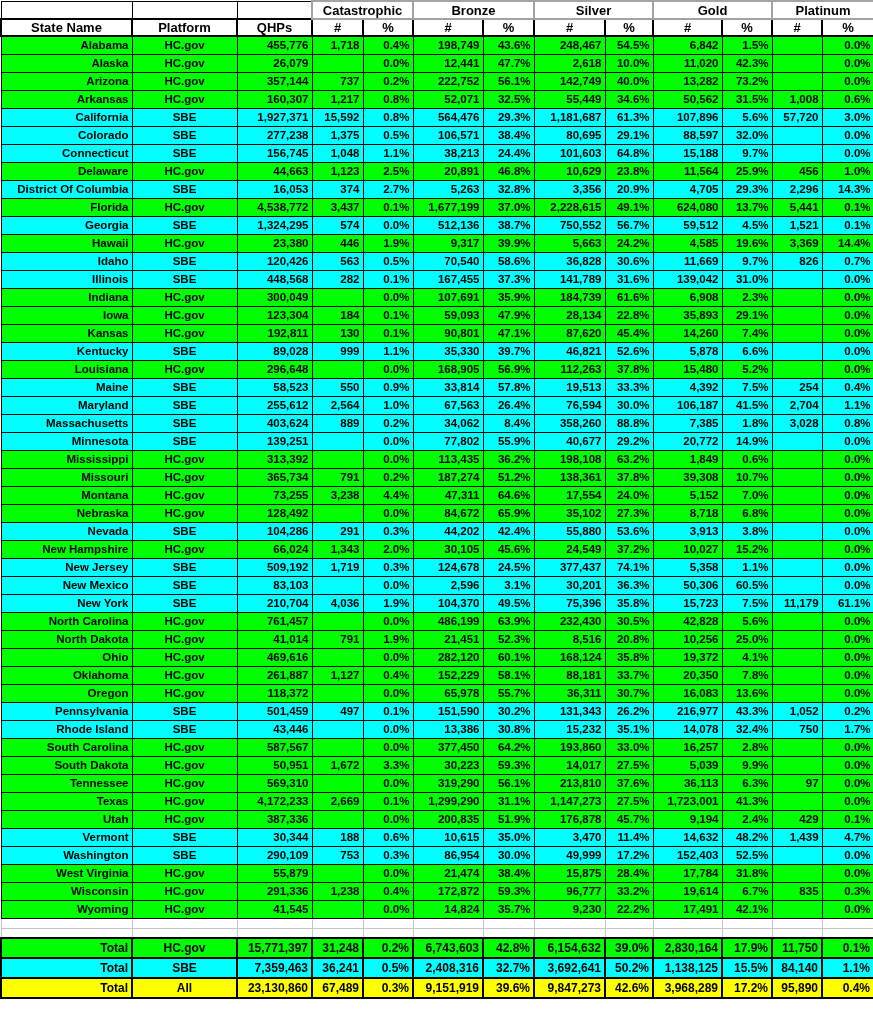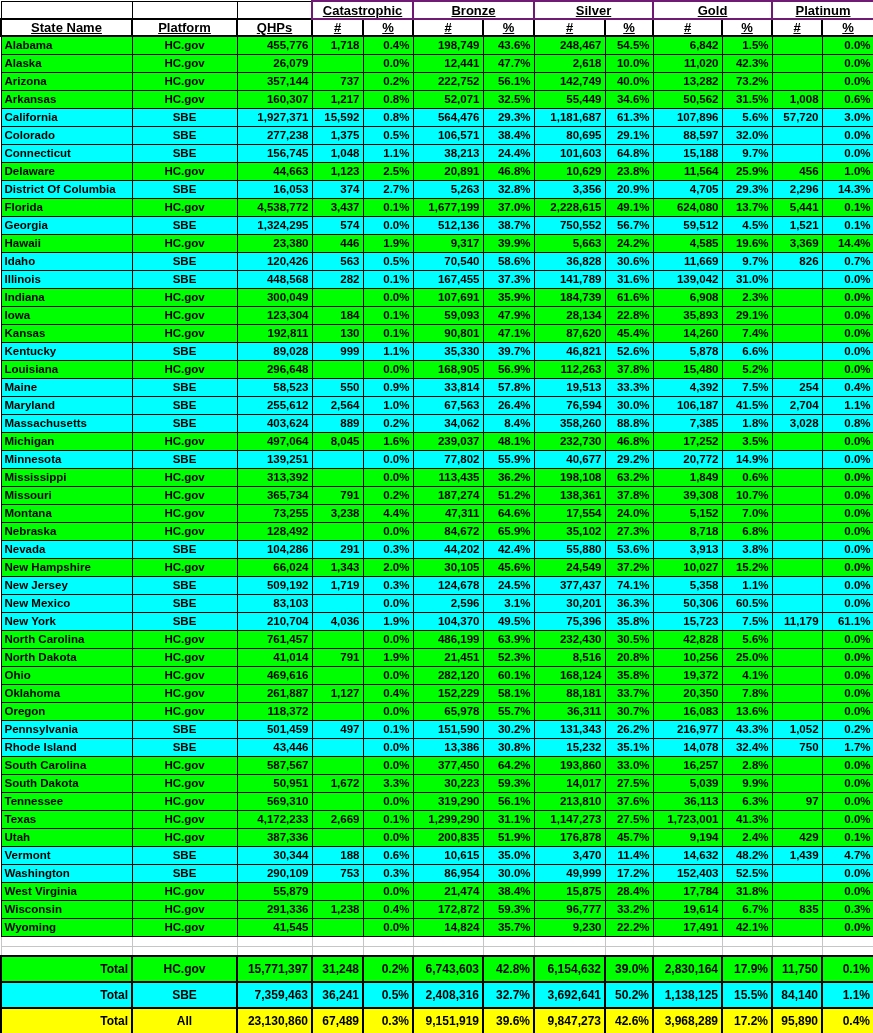--- a/index.html
+++ b/index.html
@@ -1,34 +1,34 @@
 <!DOCTYPE html>
 <html style="--hcgov: #00FF00; --sbe: #00FFFF; --all: #FFFF00;"><head>
 <meta charset="utf-8">
 <style>
   html,body { margin:0; padding:0; background:#ffffff; }
   body { width:873px; height:1033px; font-family:"Liberation Sans", sans-serif; }
   table { border-collapse:collapse; table-layout:fixed; width:873px; }
   td, th { box-sizing:border-box; overflow:hidden; white-space:nowrap; padding:0 3px; color:#000; }
   thead tr.groups { height:18px; }
-  thead tr.cols { height:16px;text-decoration:underline; }
+  thead tr.cols { height:16px; }
   tbody tr.data { height:18px; }
   tbody tr.spacer { height:10px; }
-  tbody tr.total { height:26px; }
+  tbody tr.total { height:20px; }
   th { font-weight:bold; text-align:center; background:#fff; font-size:13px; }
   tr.groups th.pre { border:1px solid #000; }
-  tr.groups th.group { border:2px solid #701a75;text-decoration:underline; }
+  tr.groups th.group { border:2px solid #a3a3a3; }
   tr.cols th { border:2px solid #000; }
   tr.data td { border:1px solid #000; font-weight:bold; font-size:11.5px; }
   tr.spacer td { border:1px solid #c6c6c6; background:#fff; }
   tr.total td { border:2px solid #000; font-weight:bold; font-size:12px; }
   tr.row-hcgov td { background:var(--hcgov,#00FF00); }
   tr.row-sbe td { background:var(--sbe,#00FFFF); }
   tr.row-all td { background:var(--all,#FFFF00); }
-  .al { text-align:left; }
+  .al { text-align:right; }
   .ac { text-align:center; }
   .ar { text-align:right; }
 </style>
 </head>
 <body>
 
 <table id="grid">
   <colgroup>
     <col style="width:131px">
       <col style="width:105px">
@@ -395,35 +395,20 @@
         <td class="ar">0.2%</td>
         <td class="ar">34,062</td>
         <td class="ar">8.4%</td>
         <td class="ar">358,260</td>
         <td class="ar">88.8%</td>
         <td class="ar">7,385</td>
         <td class="ar">1.8%</td>
         <td class="ar">3,028</td>
         <td class="ar">0.8%</td>
       </tr>
-      <tr class="data row-hcgov">
-        <td class="al">Michigan</td>
-        <td class="ac">HC.gov</td>
-        <td class="ar">497,064</td>
-        <td class="ar">8,045</td>
-        <td class="ar">1.6%</td>
-        <td class="ar">239,037</td>
-        <td class="ar">48.1%</td>
-        <td class="ar">232,730</td>
-        <td class="ar">46.8%</td>
-        <td class="ar">17,252</td>
-        <td class="ar">3.5%</td>
-        <td class="ar"></td>
-        <td class="ar">0.0%</td>
-      </tr>
       <tr class="data row-sbe">
         <td class="al">Minnesota</td>
         <td class="ac">SBE</td>
         <td class="ar">139,251</td>
         <td class="ar"></td>
         <td class="ar">0.0%</td>
         <td class="ar">77,802</td>
         <td class="ar">55.9%</td>
         <td class="ar">40,677</td>
         <td class="ar">29.2%</td>

